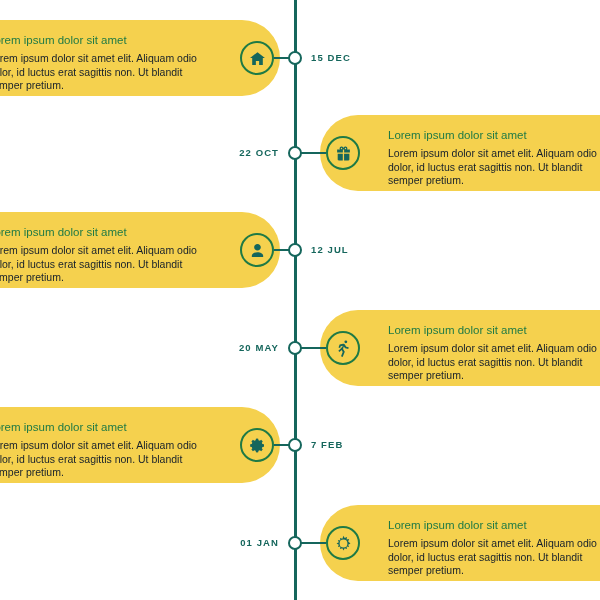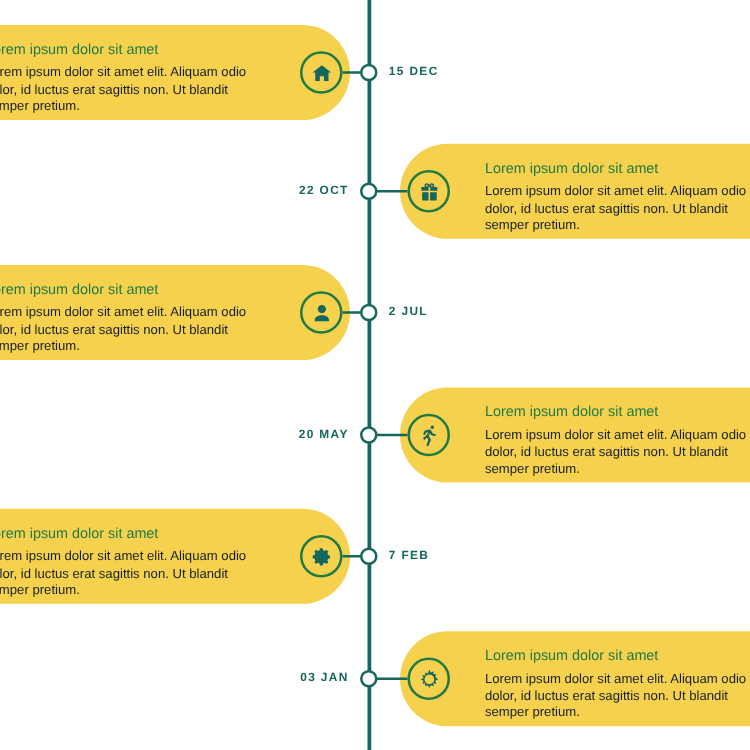--- a/index.html
+++ b/index.html
@@ -183,21 +183,21 @@
         </div>
         <div class="connector"></div>
         <div class="icon-bubble">
           <span>
             <svg viewBox="0 0 24 24">
               <path d="M12 12.1c2.6 0 4.7-2.1 4.7-4.7S14.6 2.7 12 2.7 7.3 4.8 7.3 7.4s2.1 4.7 4.7 4.7Zm0 2.2c-3.9 0-8 1.9-8 5.1v1.9h16v-1.9c0-3.2-4.1-5.1-8-5.1Z"></path>
             </svg>
           </span>
         </div>
         <div class="axis-node"></div>
-        <div class="date-label">2 JUL</div>
+        <div class="date-label">12 JUL</div>
       </div>
       <div class="tl-row right-side" style="top: 348px;">
         <div class="card right">
           <p class="card-title">Lorem ipsum dolor sit amet</p>
           <p class="card-body">Lorem ipsum dolor sit amet elit. Aliquam odio dolor, id luctus erat sagittis non. Ut blandit semper pretium.</p>
         </div>
         <div class="connector"></div>
         <div class="icon-bubble">
           <span>
             <svg viewBox="0 0 24 24">
@@ -231,16 +231,16 @@
         </div>
         <div class="connector"></div>
         <div class="icon-bubble">
           <span>
             <svg viewBox="0 0 24 24">
               <path d="M12 .9l1.6 3.2 3.3-1.3-.5 3.5 3.5-.5-1.3 3.3L21.8 12l-3.2 1.6 1.3 3.3-3.5-.5.5 3.5-3.3-1.3L12 21.8l-1.6-3.2-3.3 1.3.5-3.5-3.5.5 1.3-3.3L2.2 12l3.2-1.6L4.1 7.1l3.5.5-.5-3.5 3.3 1.3L12 .9Zm0 5.6a5.5 5.5 0 1 0 0 11 5.5 5.5 0 0 0 0-11Z"></path>
             </svg>
           </span>
         </div>
         <div class="axis-node"></div>
-        <div class="date-label">03 JAN</div>
+        <div class="date-label">01 JAN</div>
       </div>
     </div>
 </div>
 
 </body></html>

